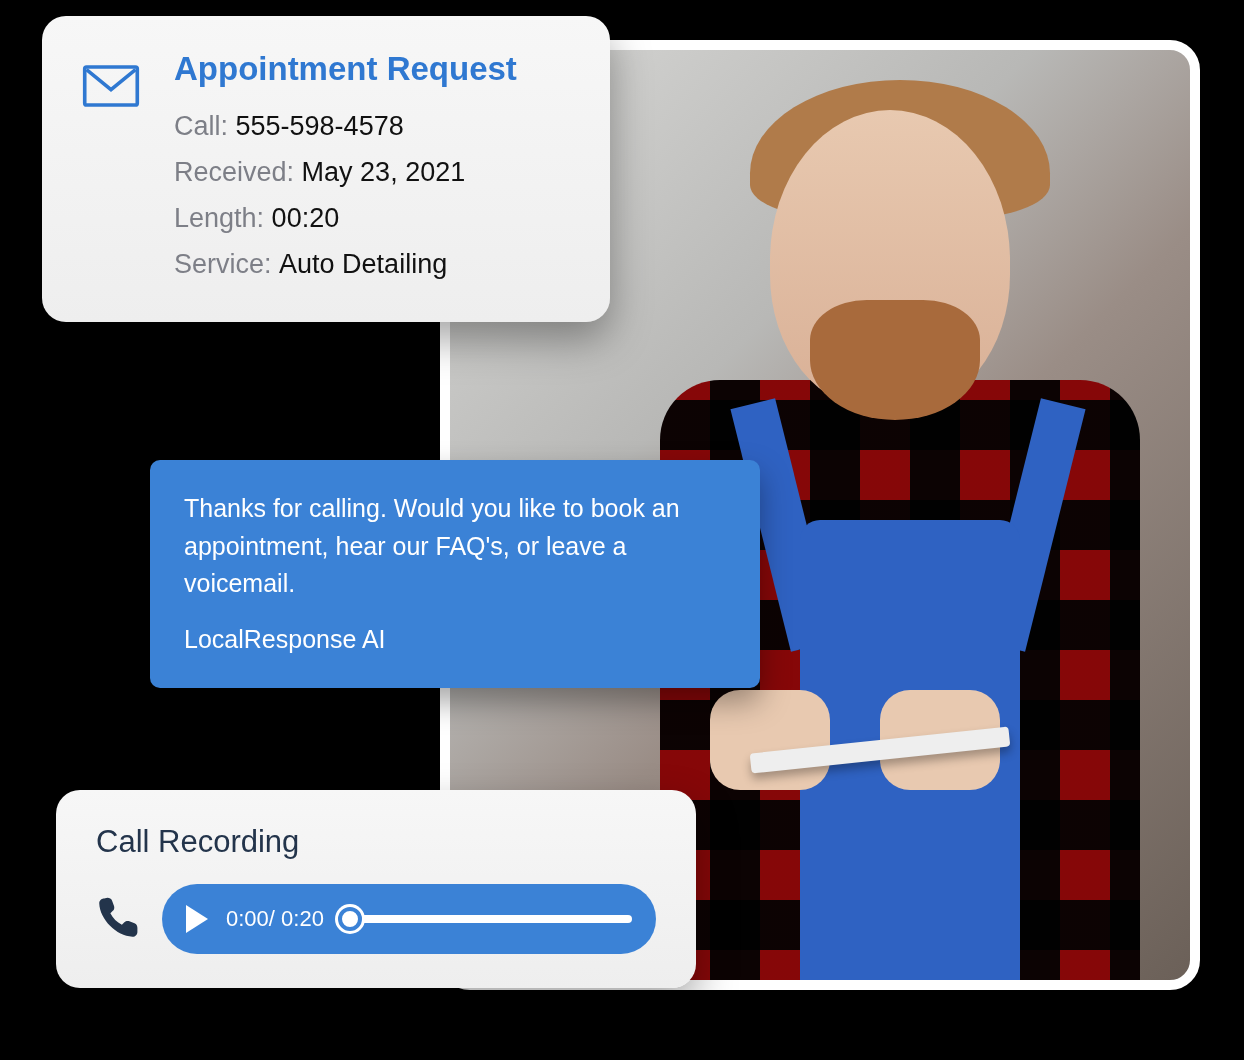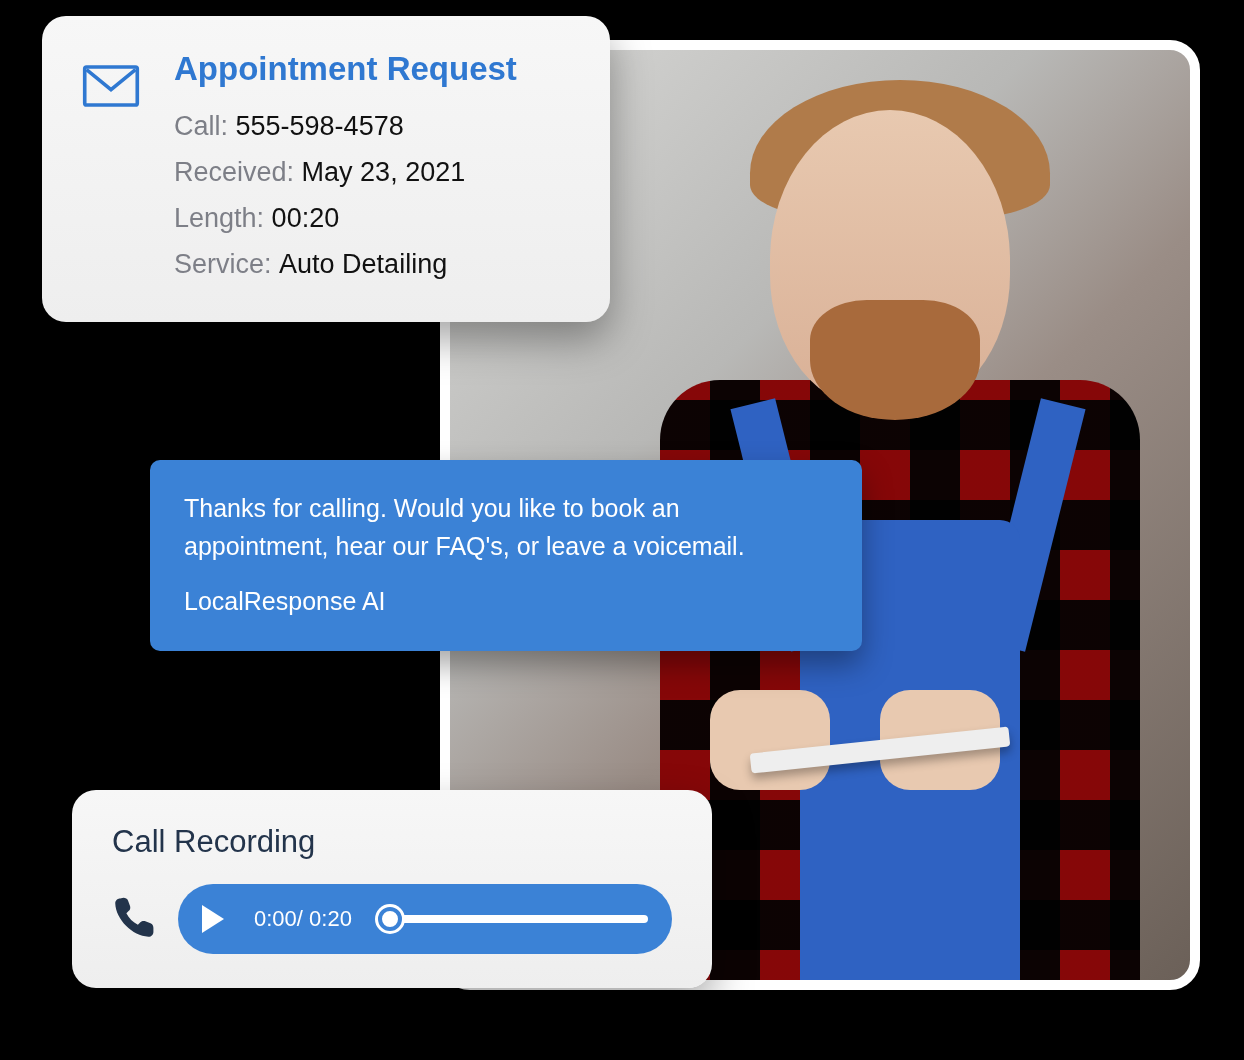--- a/index.html
+++ b/index.html
@@ -120,54 +120,54 @@
   .appt-row {
     font-size: 27px;
     line-height: 1.7;
   }
   .appt-label { color: #7d7f87; }
   .appt-value { color: #111; font-weight: 500; }
 
   .bubble {
     position: absolute;
     left: 150px; top: 460px;
-    width: 712px;
+    width: 610px;
     background: #3b82d6;
     color: #fff;
     border-radius: 10px;
     padding: 30px 34px;
     font-size: 25px;
     line-height: 1.5;
     box-shadow: 0 14px 30px rgba(0,0,0,0.35);
   }
   .bubble-source {
     margin-top: 18px;
     font-size: 25px;
   }
 
   .rec-card {
-    left: 72px; top: 790px;
+    left: 56px; top: 790px;
     width: 640px;
   }
   .rec-title {
     font-size: 31px;
     font-weight: 500;
     color: #23344b;
     margin-bottom: 24px;
   }
   .rec-row {
     display: flex;
     align-items: center;
     gap: 20px;
   }
   .player {
     flex: 1;
     display: flex;
     align-items: center;
-    gap: 30px;
+    gap: 18px;
     background: #3b82d6;
     color: #fff;
     border-radius: 60px;
     height: 70px;
     padding: 8px 24px;
     font-size: 22px;
   }
   .play-btn {
     width: 0; height: 0;
     border-left: 22px solid #fff;

